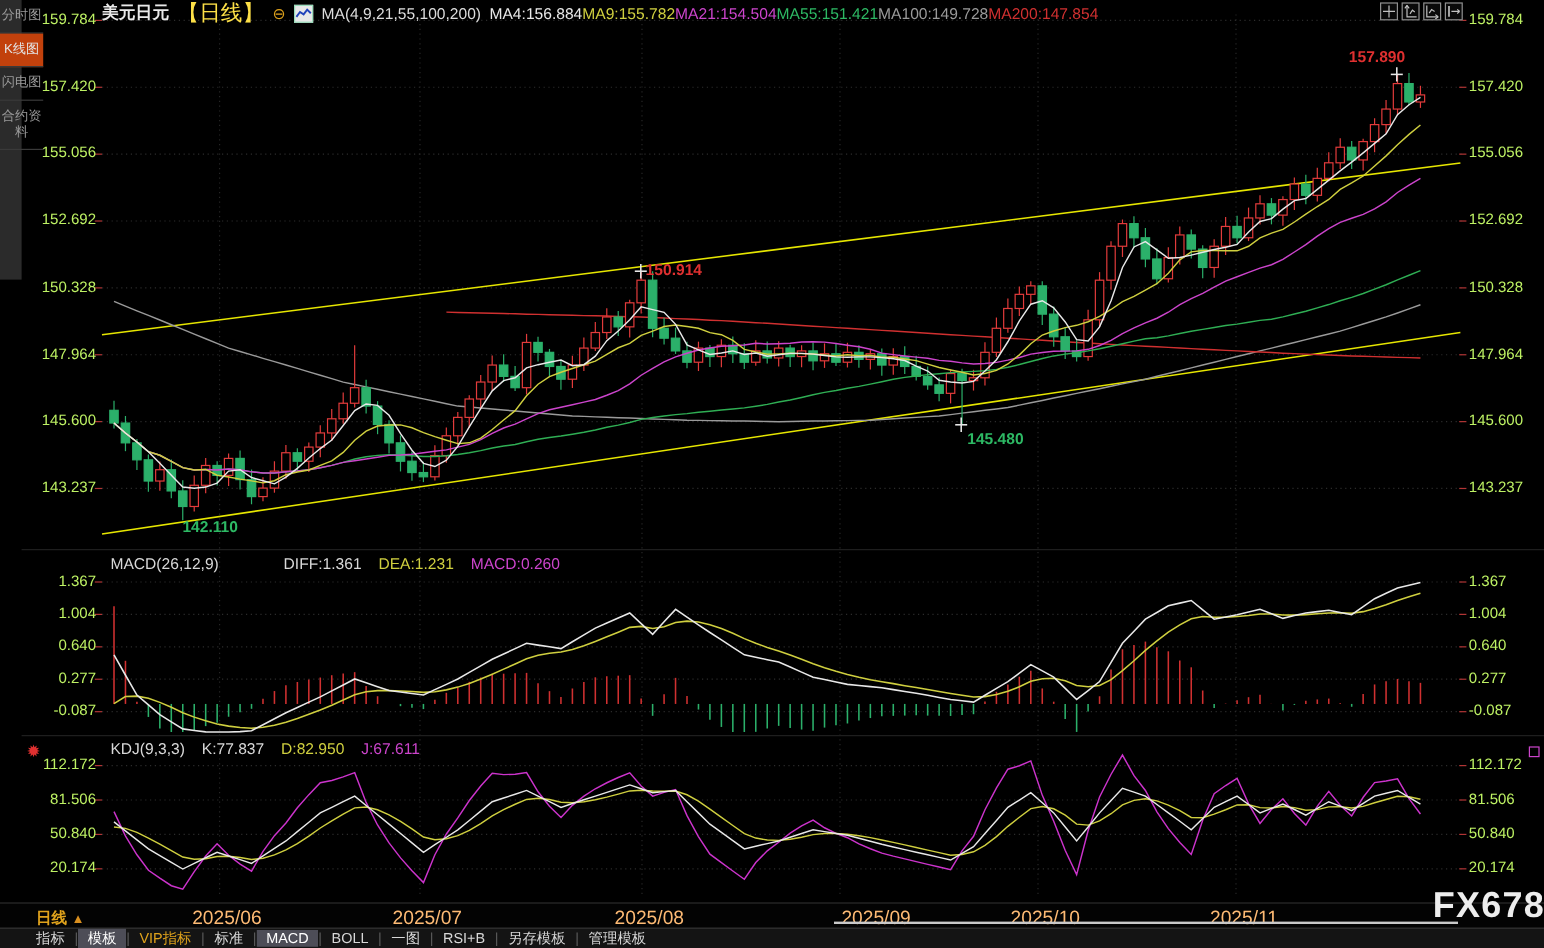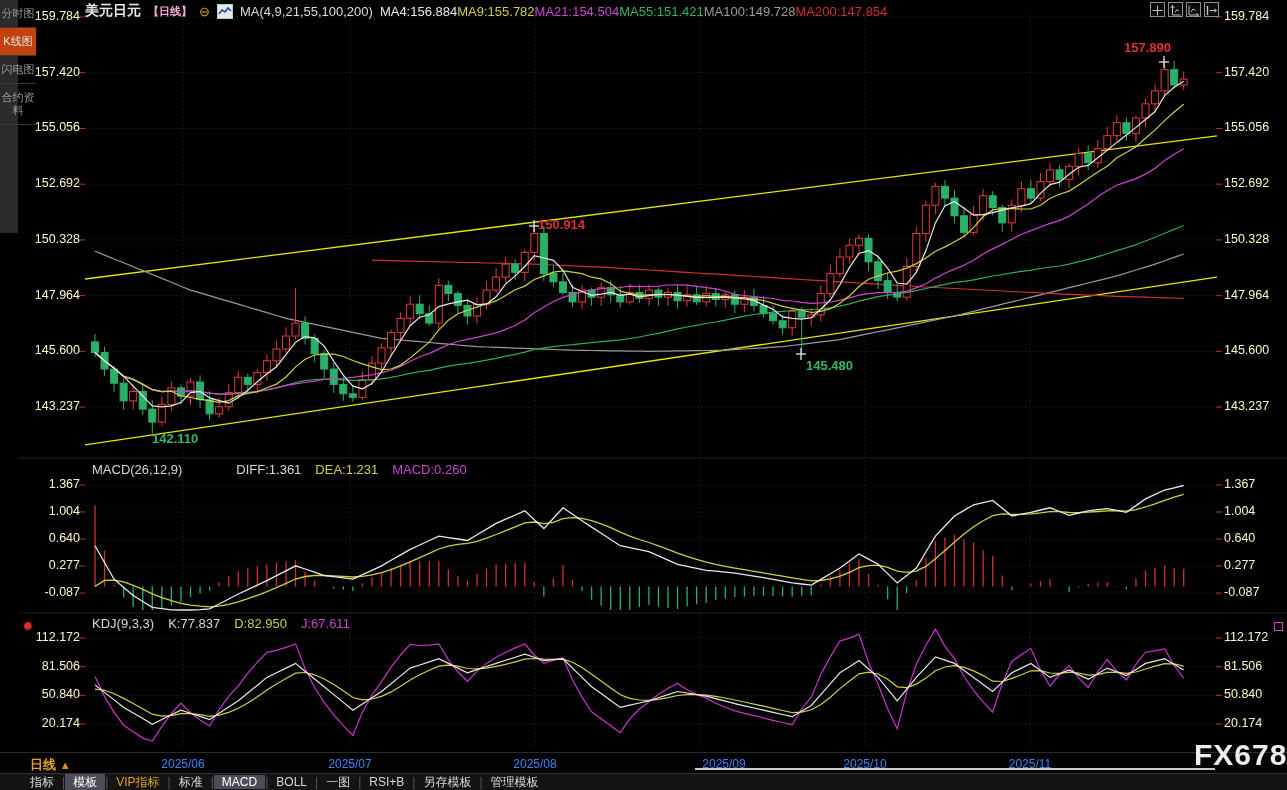--- a/index.html
+++ b/index.html
@@ -8,40 +8,40 @@
   #chart{position:absolute;left:0;top:0;z-index:1;}
   .ov{position:absolute;z-index:2;}
   
   #sidebar{position:absolute;left:0;top:0;width:18px;height:233px;background:#2b2b2b;z-index:3;}
   .side-item{width:36px;text-align:center;font-size:11px;line-height:13px;color:#9a9a9a;
              padding:7px 0;word-break:break-all;border-bottom:1px solid #3a3a3a;cursor:pointer;}
   .side-item.sel{background:#c2410c;color:#e3e3e3;}
   
   #hdr{left:85px;top:2px;height:18px;display:flex;align-items:center;gap:7px;font-size:13px;white-space:nowrap;}
   .sym{color:#e8e8e8;font-weight:bold;font-size:14px;}
-  .per{color:#f9a8d4;font-weight:bold;font-size:11px;}
+  .per{color:#fde047;font-weight:normal;font-size:18px;}
   .circminus{color:#dfa21c;font-size:13px;}
   .chicon{width:14px;height:13px;background:#e8e8e8;border:1px solid #9db;display:inline-block;}
   .magroup{color:#dcdcdc;}
   
   #tricons{left:1150px;top:2px;display:flex;gap:3px;}
   .tic{width:13px;height:13px;border:1px solid #8f8f8f;background:#0a0a0a;cursor:pointer;}
   
-  .axlab{position:absolute;font-size:12.5px;color:#fef9c3;z-index:2;width:62px;}
+  .axlab{position:absolute;font-size:12.5px;color:#bef264;z-index:2;width:62px;}
   .axl{left:18px;text-align:right;}
   .axr{left:1224px;text-align:left;}
   
   .indhdr{display:flex;gap:14px;font-size:13px;white-space:nowrap;}
   
   .anno{position:absolute;font-weight:bold;font-size:13px;z-index:2;}
   
   #xrow{left:0;top:752px;width:1287px;height:21px;border-top:1px solid #2b2b2b;background:#030303;}
   #perlab{position:absolute;left:30px;top:3px;font-size:13px;font-weight:bold;color:#dfa21c;cursor:pointer;}
   #perlab .tri{color:#d98f1f;font-size:11px;}
-  .dlab{position:absolute;top:4px;width:70px;text-align:center;font-size:12px;color:#3b82f6;}
+  .dlab{position:absolute;top:4px;width:70px;text-align:right;font-size:16px;color:#fdba74;}
   #scrollline{position:absolute;left:695px;top:768px;width:520px;height:2px;background:#c9c9c9;z-index:2;cursor:pointer;}
   
   #btoolbar{left:0;top:773px;width:1287px;height:17px;background:#141414;border-top:1px solid #333;
             display:flex;align-items:center;font-size:12px;color:#d8d8d8;padding-left:22px;box-sizing:border-box;}
   .tbi{padding:0 8px;cursor:pointer;white-space:nowrap;}
   .tbi.selbg{background:#4d4d57;color:#fff;}
   .tbi.vip{color:#dfa21c;}
   .tbsep{color:#5a5a5a;}
   #wm{left:1150px;top:738px;font-size:30px;font-weight:bold;color:#ededed;letter-spacing:1px;z-index:2;margin-left:44px;}
   #staricon{left:22px;top:618px;color:#e03030;font-size:14px;z-index:2;}

